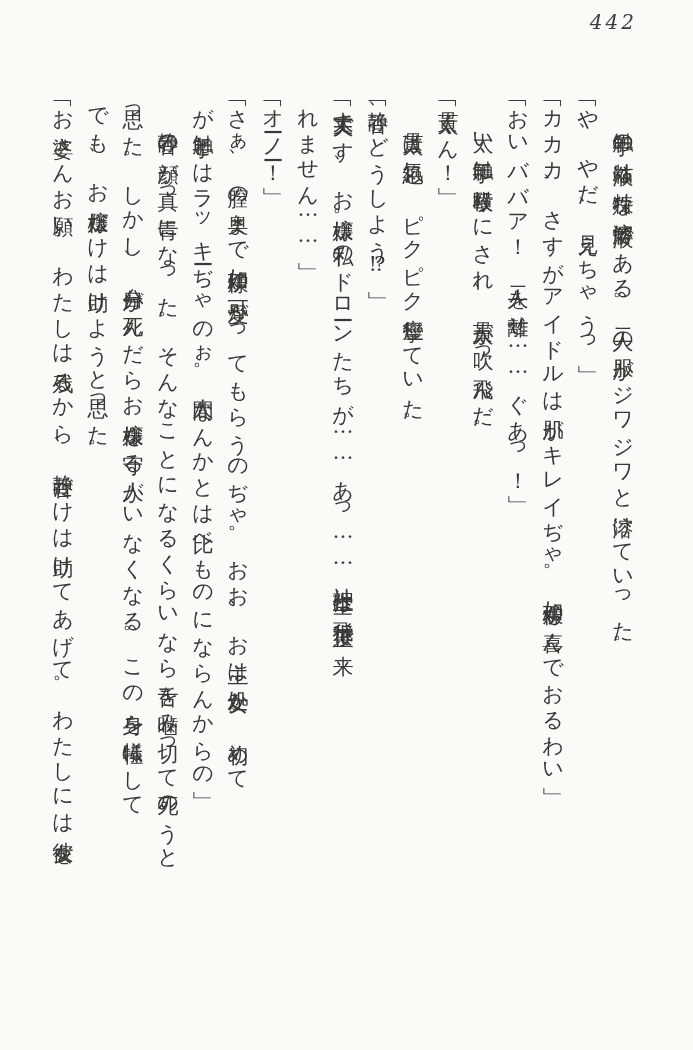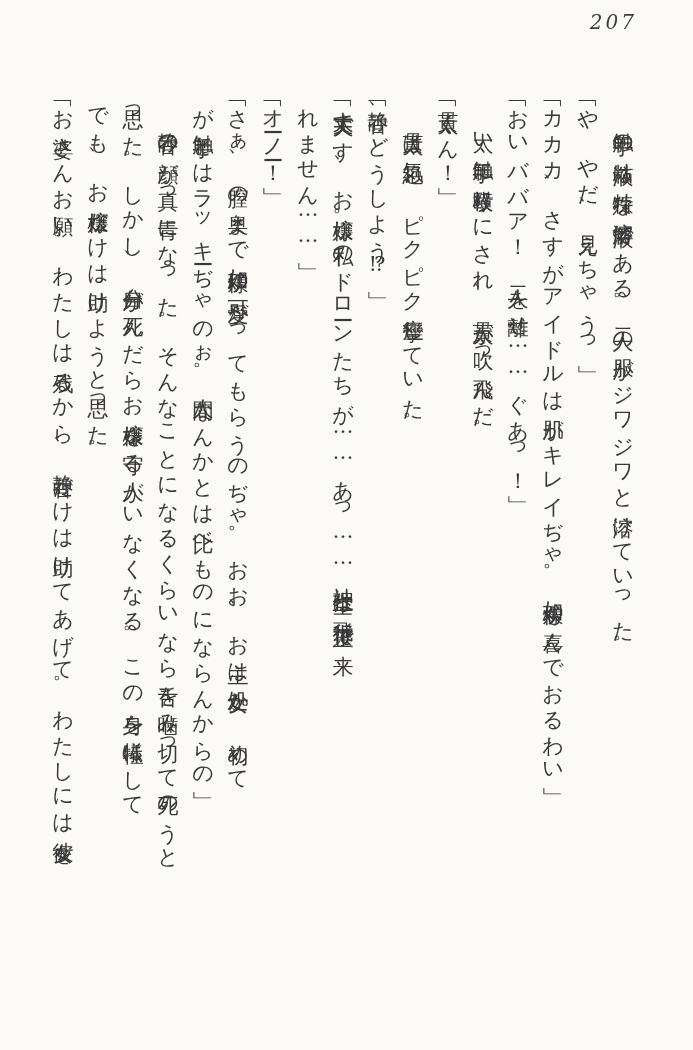--- a/index.html
+++ b/index.html
@@ -44,21 +44,21 @@
     white-space: nowrap;
   }
   .line[data-indent="true"] {
     text-indent: 23px;
   }
 </style>
 </head>
 <body>
 
 <div class="page">
-  <div class="page-number">207</div>
+  <div class="page-number">442</div>
 
   <div class="text-block">
     <p class="line" data-indent="true">触手の粘液は特殊な溶解液である。二人の服がジワジワと溶けていった。</p>
     <p class="line" data-indent="false">「や、やだ、見えちゃうっ」</p>
     <p class="line" data-indent="false">「カカカ、さすがアイドルは肌がキレイぢゃ。如炉様も喜んでおるわい」</p>
     <p class="line" data-indent="false">「おいババア！　二人を離せ……ぐあっ！」</p>
     <p class="line" data-indent="true">太い触手に横殴りにされ、貫太が吹っ飛んだ。</p>
     <p class="line" data-indent="false">「貫太くん！」</p>
     <p class="line" data-indent="true">貫太は気絶し、ピクピク痙攣していた。</p>
     <p class="line" data-indent="false">「静香、どうしよう⁉」</p>

